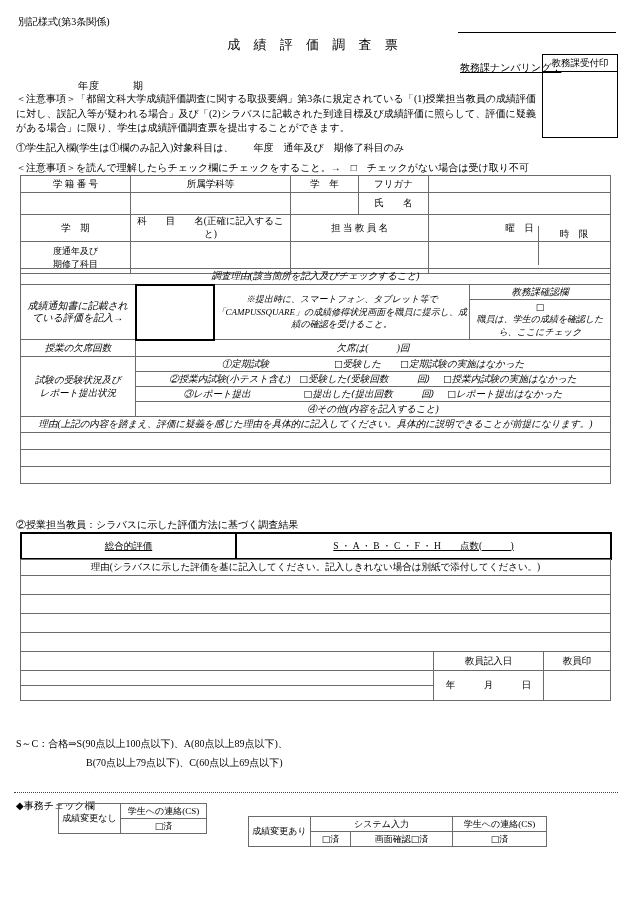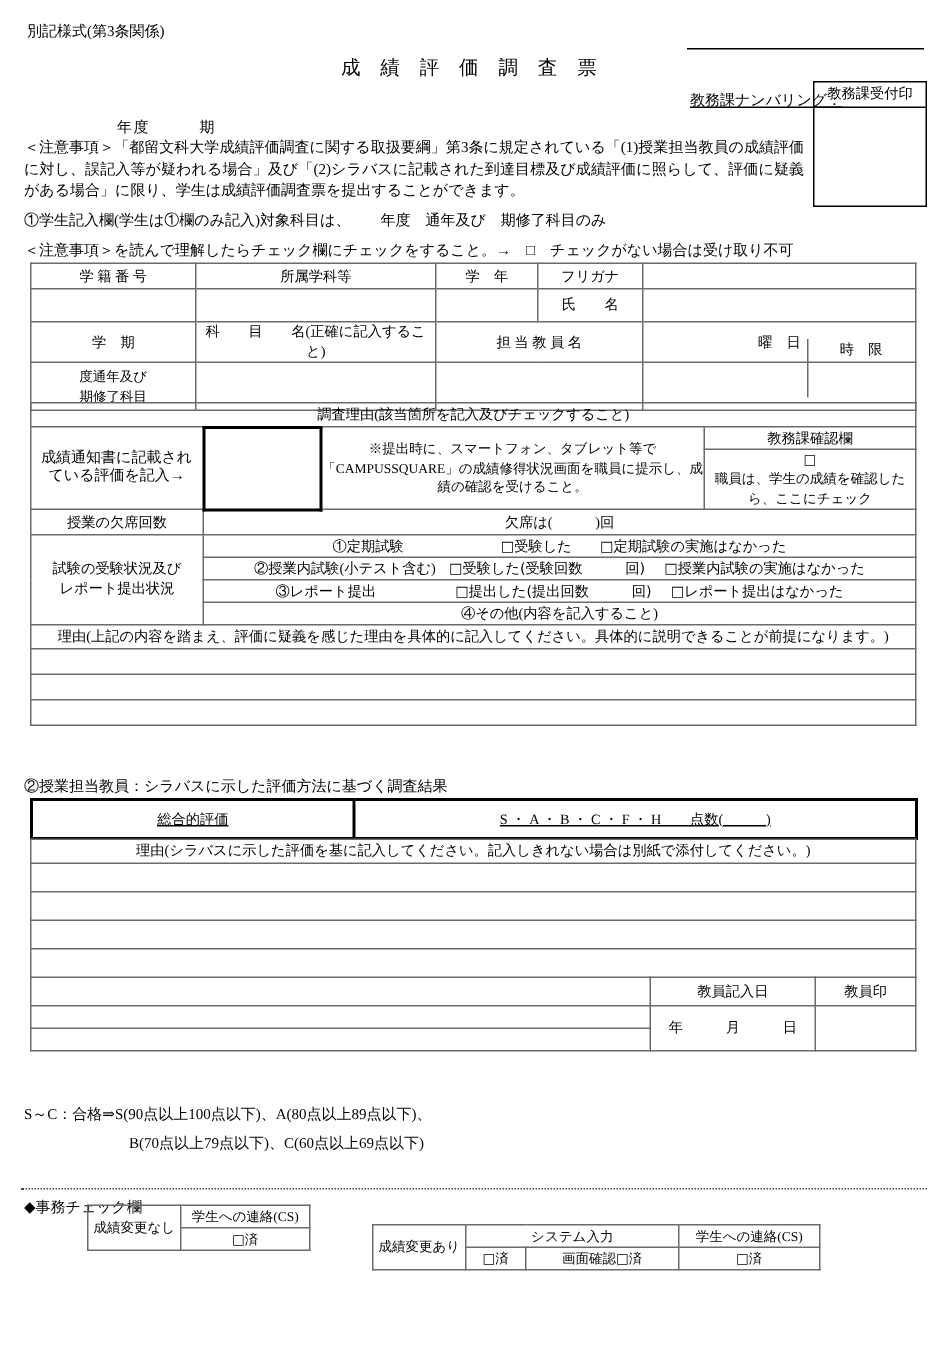--- a/index.html
+++ b/index.html
@@ -59,21 +59,21 @@
     vertical-align: middle;
     text-align: center;
     box-sizing: border-box;
   }
   td.left   { text-align: left; }
 
   
   #student-table { left: 20px; top: 175px; width: 590px; }
 
   
-  #reason-table  { left: 20px; top: 268px; width: 590px; }
+  #reason-table  { left: 20px; top: 268px; width: 590px; font-style: italic; }
   .cell-wrap { white-space: normal; line-height: 12.5px; display:block; }
   .heavy-cell { border: 2px solid #000 !important; }
 
   
   #sec2-title { left: 16px; top: 519px; font-size: 10px; }
   #overall-table { left: 20px; top: 532px; width: 590px; }
   #overall-table td { border: 2px solid #000; height: 26px; text-decoration: underline; }
 
   #reason2-table { left: 20px; top: 559px; width: 590px; }
 

